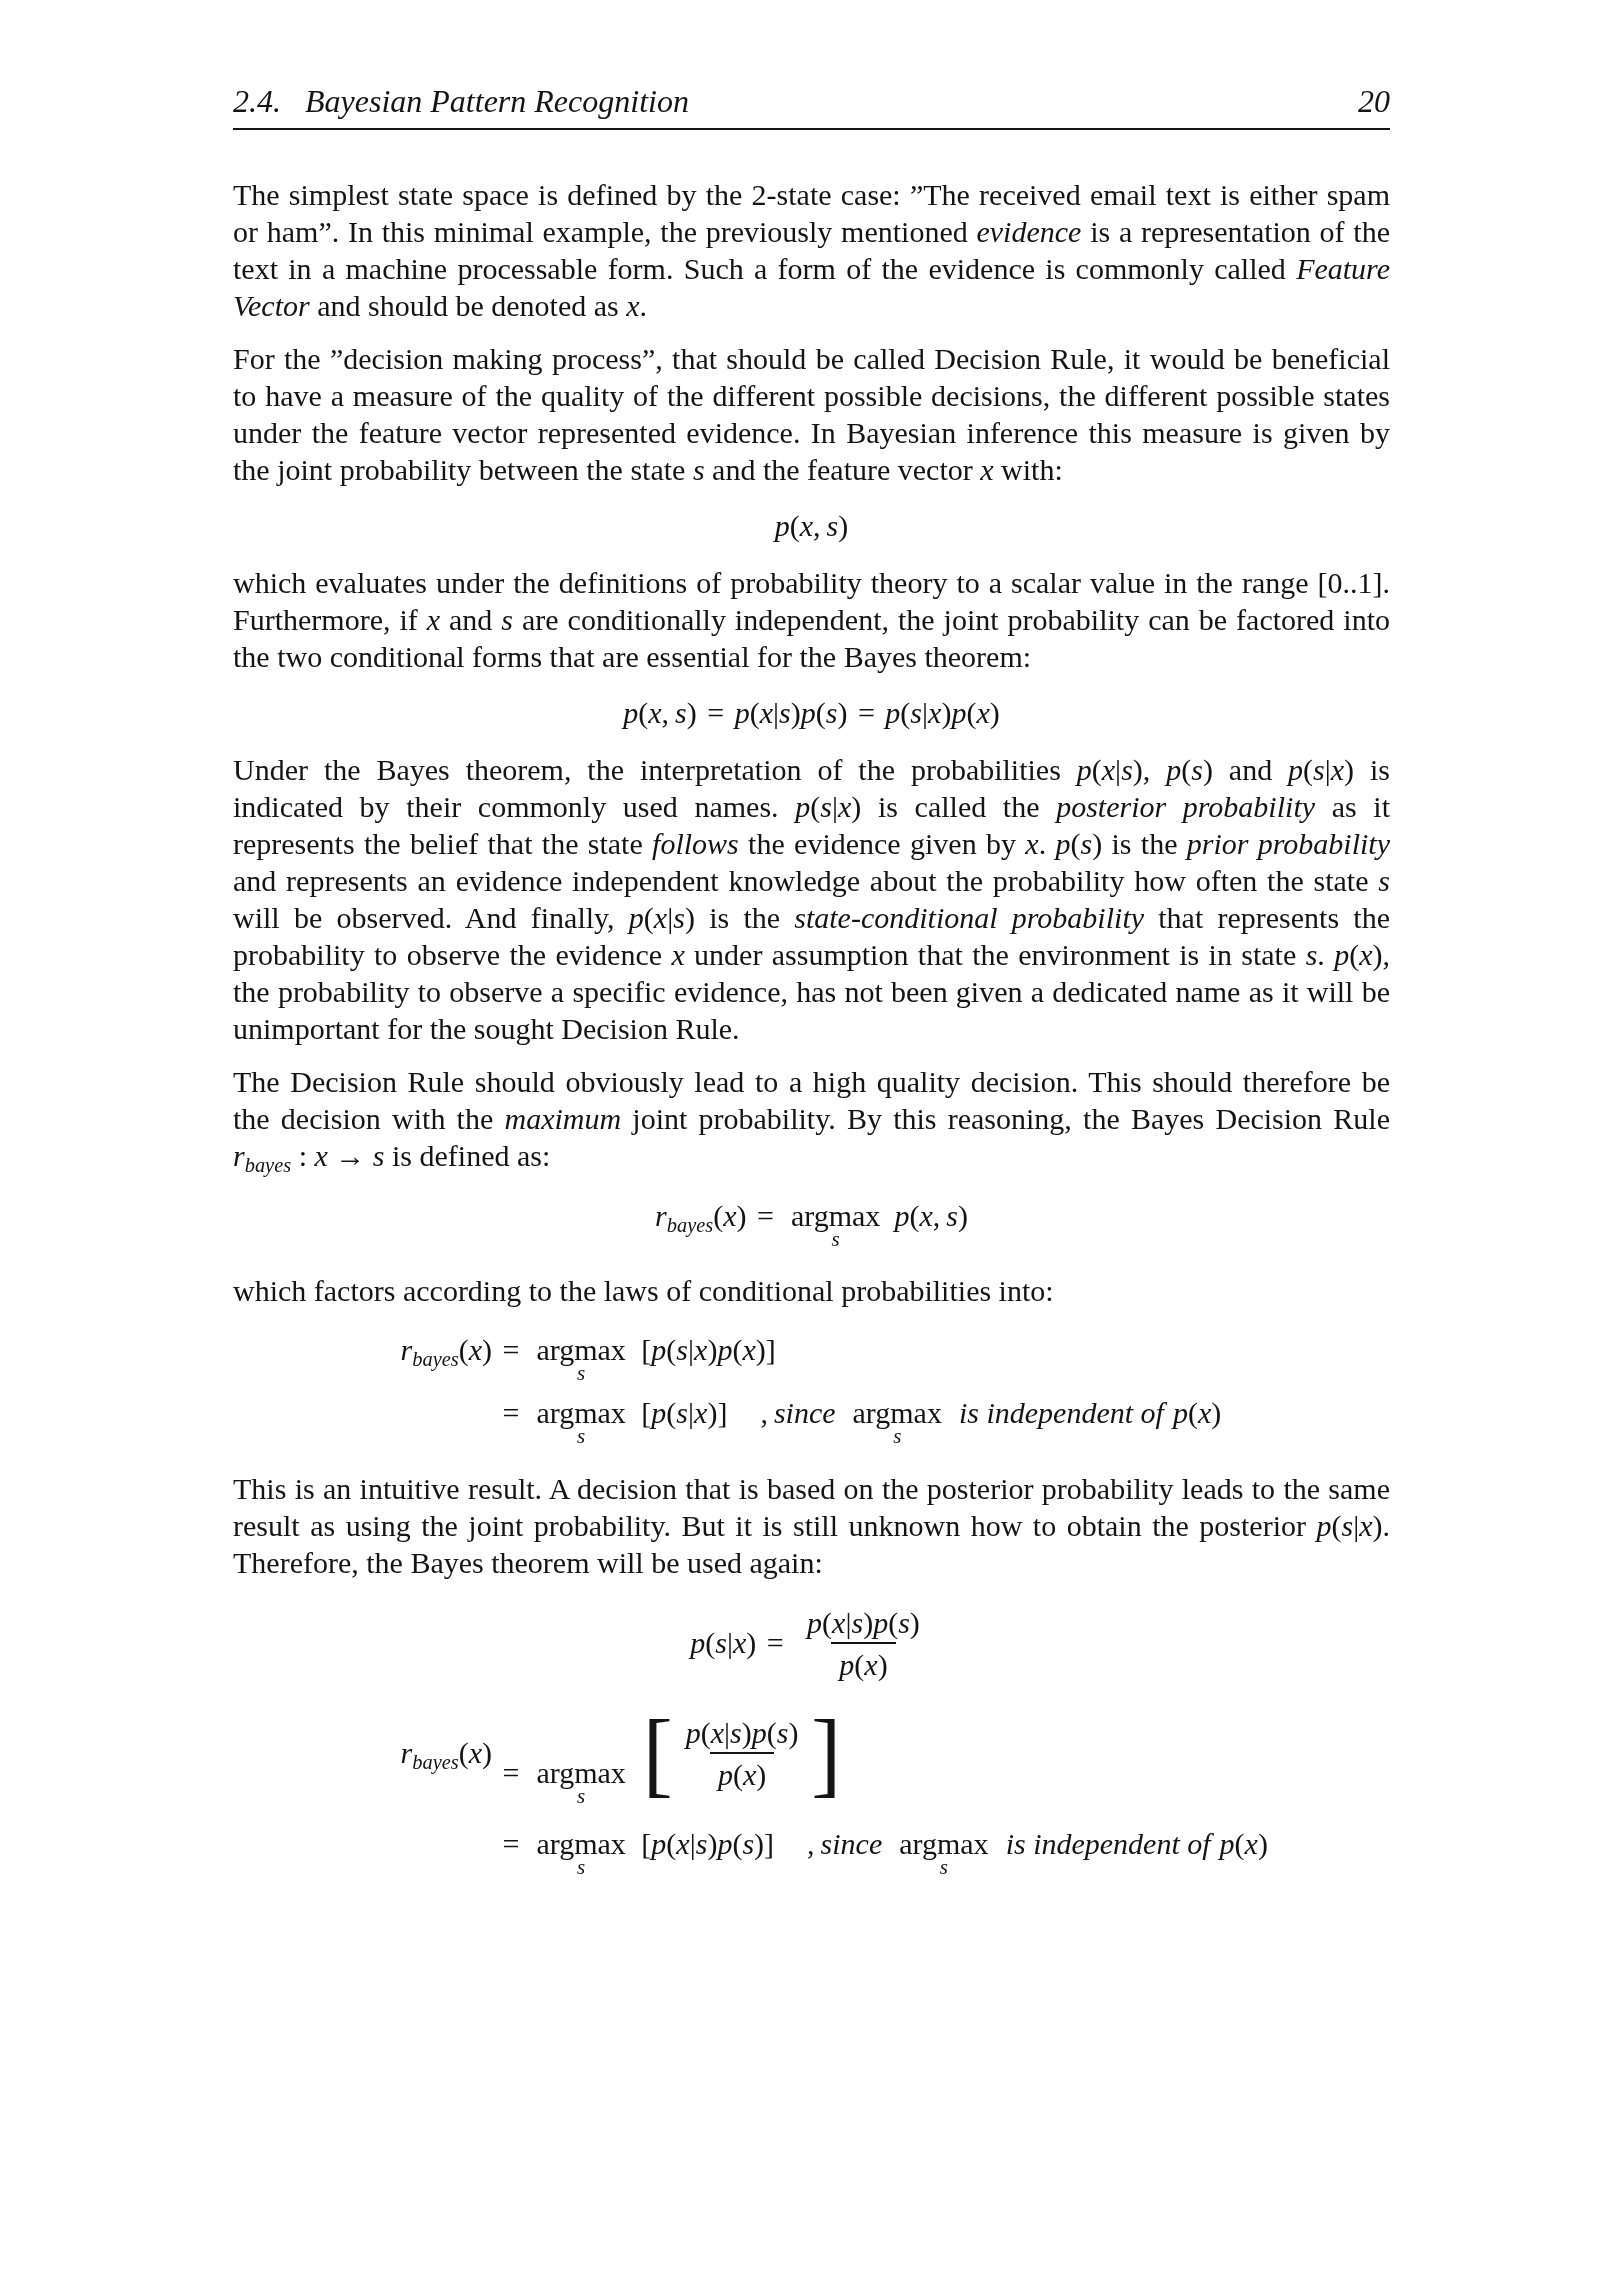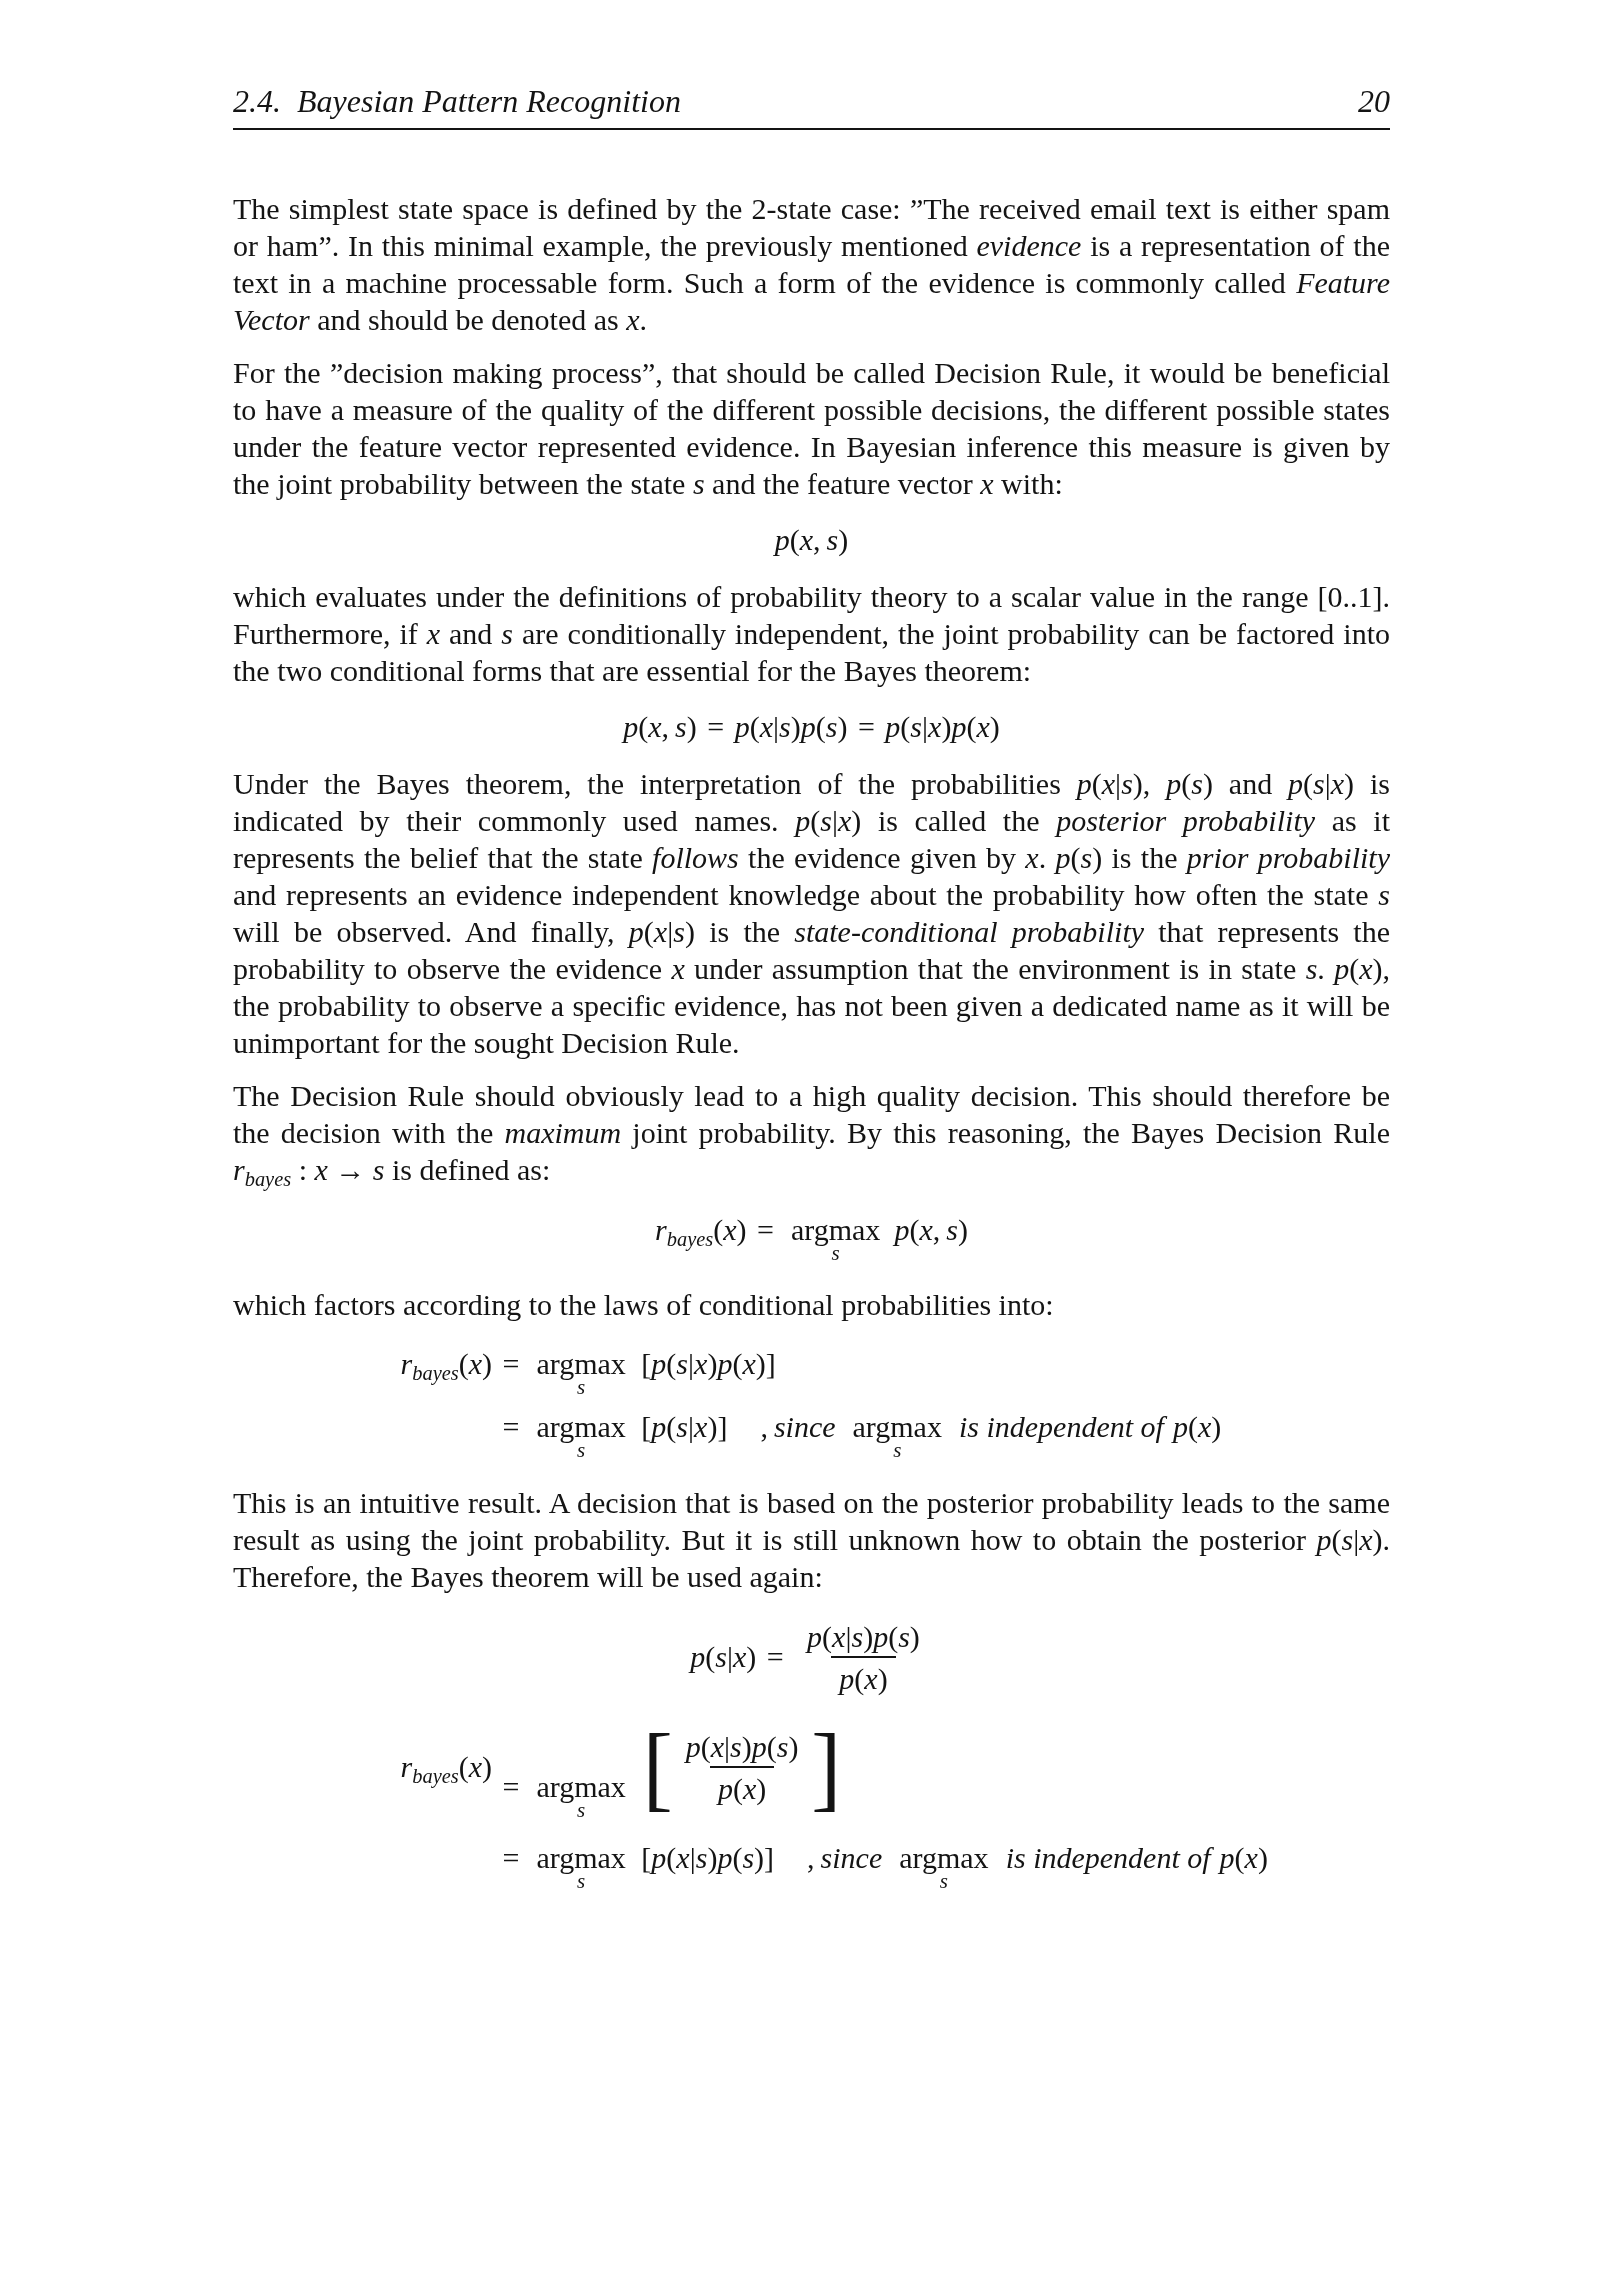--- a/index.html
+++ b/index.html
@@ -9,29 +9,29 @@
     overflow:hidden; font-family:"Liberation Serif","DejaVu Serif",serif;
     color:#141414; margin:0 auto;
   }
   .textcol { position:absolute; left:233px; top:0; width:1157px; }
 
   
   .hdr {
     display:flex; justify-content:space-between; align-items:baseline;
     font-style:italic; font-size:32px; margin-top:83px; padding-bottom:8px;
   }
-  .hdr .sec { display:flex; gap:16px; }
+  .hdr .sec { display:flex; gap:24px; }
   .hrule { border-top:2.4px solid #141414; height:0; }
 
   
   p.body {
     font-size:30px; line-height:37px; text-align:justify;
     margin:16px 0 0 0; color:#141414;
   }
-  p.body.first { margin-top:60px; }
+  p.body.first { margin-top:46px; }
   p.body i { font-style:italic; }
   .im { white-space:nowrap; }
 
   
   .disp {
     display:flex; justify-content:center; align-items:center;
     font-size:30px; margin:21px 0;
   }
   .disp.lim { margin-bottom:39px; }
 

